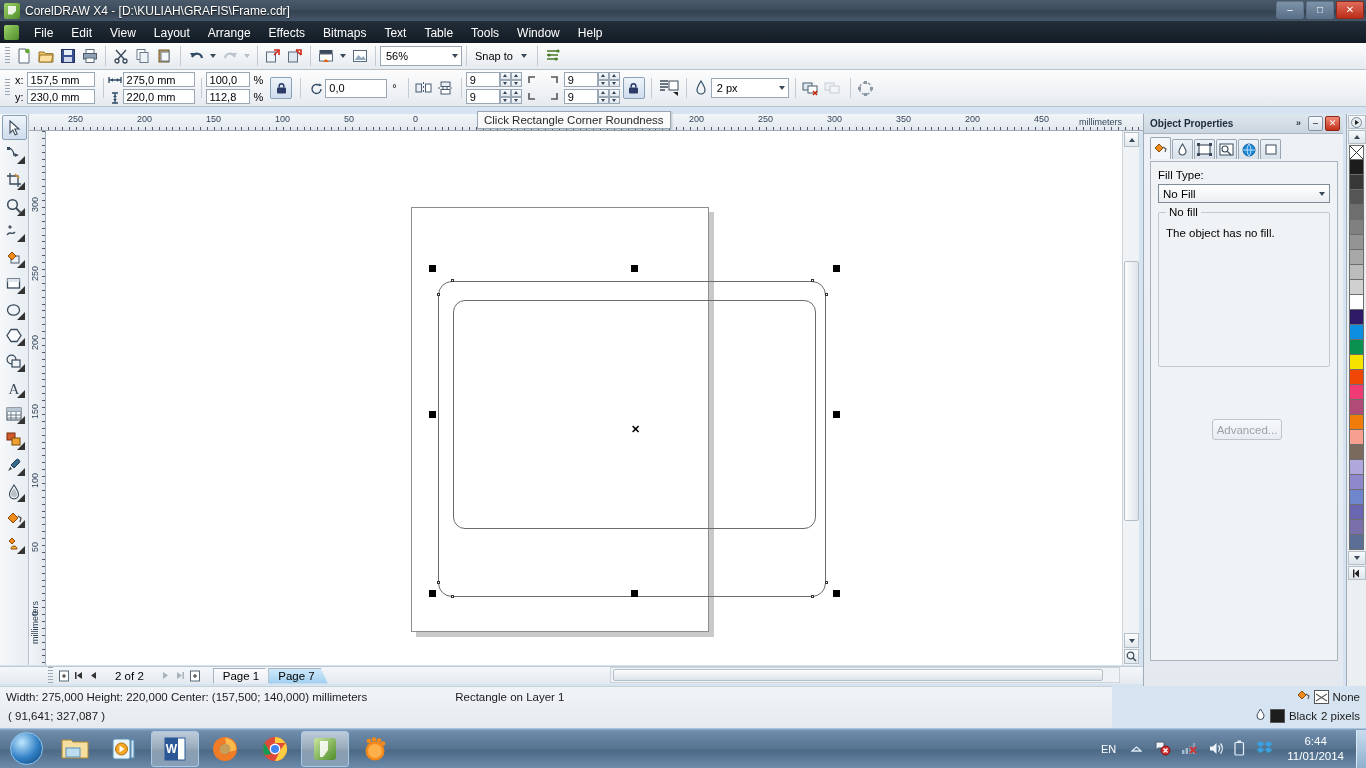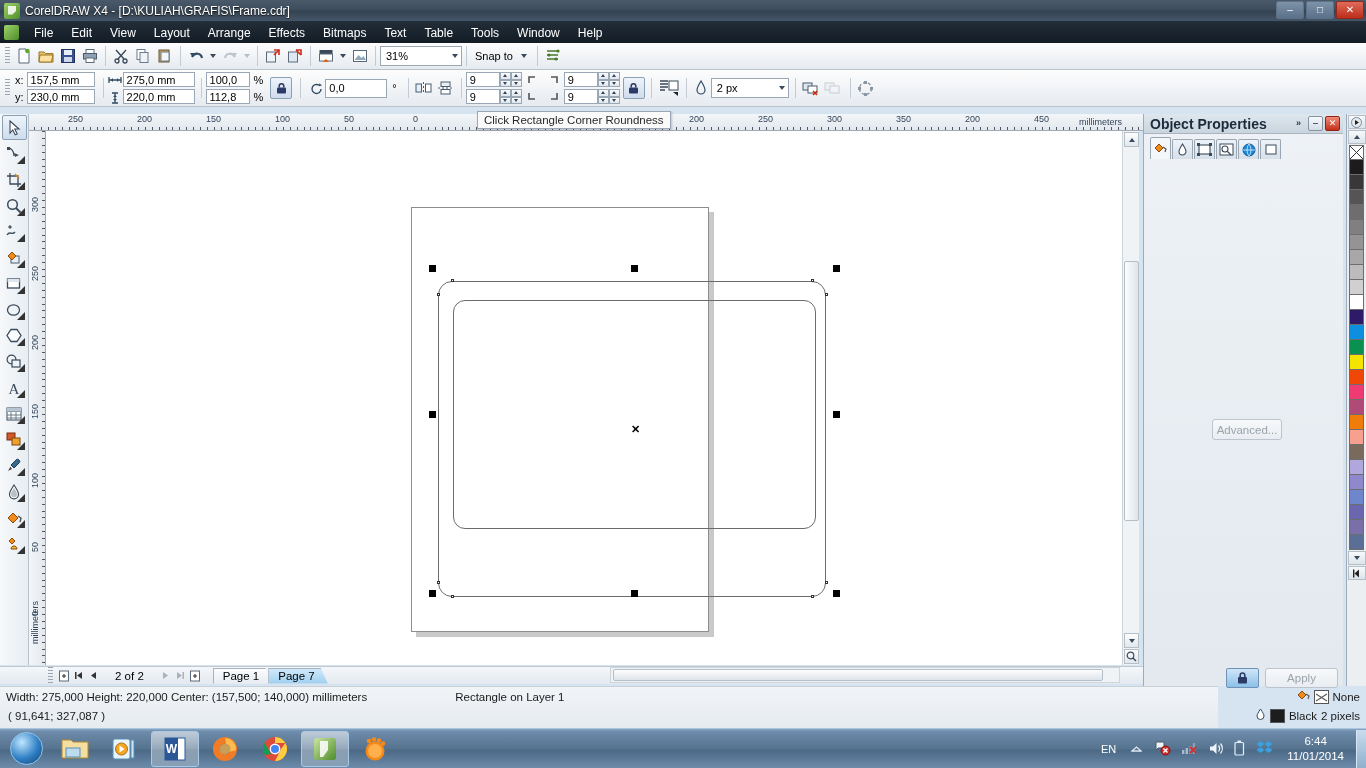--- a/index.html
+++ b/index.html
@@ -104,21 +104,21 @@
   #vscroll .thumb { position:absolute; left:1px; top:130px; width:15px; height:260px;
     background:linear-gradient(to right,#fdfdfd,#dde4ea); border:1px solid #b5bfc8; border-radius:2px; }
   .sb-arrow { width:15px;height:15px;display:flex;align-items:center;justify-content:center;
     background:linear-gradient(to bottom,#fdfdfd,#e2e8ee); border:1px solid #b5bfc8; }
 
   
   #docker { position:absolute; left:1143px; top:114px; width:200px; height:572px;
     background:linear-gradient(to bottom,#eef2f6,#e3e9ef); border-left:1px solid #9fabb6; }
   #docker-title { height:20px; background:linear-gradient(to bottom,#dfe7ee,#c9d4de);
     display:flex; align-items:center; padding:0 3px; border-bottom:1px solid #aab5c0; }
-  #docker-title .t { flex:1; font-size:14px; font-weight:bold; color:#1b2b3b; padding-left:3px;}
+  #docker-title .t { flex:1; font-size:10px; font-weight:bold; color:#1b2b3b; padding-left:3px;}
   .dk-btn { width:15px;height:15px; border:1px solid #8894a2; border-radius:2px; margin-left:2px;
     background:linear-gradient(to bottom,#f6fafd,#d3dde7); display:flex; align-items:center;
     justify-content:center; font-size:9px; line-height:1; }
   .dk-btn.red { background:linear-gradient(to bottom,#f08a78,#c4301a); border-color:#8e2414; color:#fff; }
   #docker-tabs { display:flex; padding:5px 4px 0 6px; gap:1px; }
   .dtab { width:21px; height:20px; border:1px solid #9aa6b2; border-bottom:none;
     background:linear-gradient(to bottom,#eef3f8,#d7e0e9); display:flex; align-items:center;
     justify-content:center; border-radius:2px 2px 0 0; }
   .dtab.active { background:#f4f7fa; height:22px; margin-top:-2px; }
   #docker-body { position:absolute; left:6px; top:47px; width:188px; height:500px;
@@ -158,21 +158,21 @@
   .ptab { height:16px; display:flex; align-items:center; padding:0 12px 0 9px; font-size:11.5px;
     border:1px solid #a9b4bf; border-bottom:none; margin-left:-4px;
     background:linear-gradient(to bottom,#fbfcfe,#e6ecf2);
     clip-path:polygon(0 0,88% 0,100% 100%,0 100%); }
   .ptab.active { background:linear-gradient(to bottom,#cfe8fa,#9fd0f0); }
   #hscroll { position:absolute; left:610px; top:667px; width:510px; height:16px;
     background:#f0f3f6; border:1px solid #cdd4da; }
   #hscroll .thumb { position:absolute; left:2px; top:1px; width:490px; height:12px;
     background:linear-gradient(to bottom,#fdfdfd,#dde4ea); border:1px solid #b5bfc8; border-radius:2px;}
 
-  #status { position:absolute; left:0; top:686px; width:1218px; height:42px;
+  #status { position:absolute; left:0; top:686px; width:1112px; height:42px;
     background:linear-gradient(to bottom,#f1f4f7,#e6ebf0); border-top:1px solid #c8d0d8;
     font-size:11.5px; color:#1a1a1a; }
   .st-row { position:absolute; left:0; width:1366px; height:20px; display:flex; align-items:center; }
   .st-fill { position:absolute; right:6px; display:flex; align-items:center; gap:4px; }
   .sw-none { width:15px;height:14px;border:1px solid #555;background:#fff;position:relative; }
   .sw-none:before,.sw-none:after{content:"";position:absolute;left:0;top:50%;width:100%;height:1px;background:#555;}
   .sw-none:before{transform:rotate(33deg);} .sw-none:after{transform:rotate(-33deg);}
   .sw-black { width:15px;height:14px;border:1px solid #555;background:#1d1d1d; }
 
   
@@ -326,21 +326,21 @@
   <div class="tbtn">
     <svg width="16" height="16" viewBox="0 0 16 16">
         <rect x="1.5" y="2.5" width="13" height="11" fill="#fff" stroke="#5a6a7a"></rect>
         <path d="M2.5 12l4-5 3 3 2-2 2.5 4z" fill="#8fa7bd"></path>
       </svg>
   </div>
 
   <div class="sep"></div>
 
   <div class="tcombo" style="width:82px">
-    <span>31%</span>
+    <span>56%</span>
     <span class="arrow-dn"></span>
   </div>
 
   <div class="sep"></div>
 
   <div style="display:flex;align-items:center">
     <span class="tlabel">Snap to</span>
     <span class="arrow-dn" style="margin:0 6px 0 4px"></span>
   </div>
 
@@ -1071,32 +1071,35 @@
           <path d="M1 7h12M7 1c2.5 3 2.5 9 0 12M7 1C4.5 4 4.5 10 7 13" stroke="#cfe8fa" stroke-width=".9" fill="none"></path>
         </svg>
     </div>
     <div class="dtab">
       <svg width="14" height="13" viewBox="0 0 14 13">
           <rect x="2" y="2" width="10" height="9" fill="#fff" stroke="#3a4a5a"></rect>
         </svg>
     </div>
   </div>
 
+  <div id="docker-body">
+    <div class="fl-lbl">Fill Type:</div>
+    <div id="fill-select">
+      <span>No Fill</span>
+      <span class="arrow-dn"></span>
+    </div>
+
+    <div id="nofill-group">
+      <span class="legend">No fill</span>
+      <div class="txt">The object has no fill.</div>
+    </div>
+  </div>
 
   <div id="advanced-btn">Advanced...</div>
 
-  <div id="docker-foot">
-    <div id="lock-btn">
-      <svg width="13" height="14" viewBox="0 0 13 14">
-          <rect x="2" y="6" width="9" height="6.5" rx="1" fill="#2b3a66"></rect>
-          <path d="M4.2 6V4.3a2.3 2.3 0 014.6 0V6" stroke="#2b3a66" stroke-width="1.6" fill="none"></path>
-        </svg>
-    </div>
-    <div id="apply-btn">Apply</div>
-  </div>
 </div>
 
 <div id="palette">
   <div class="pal-nav">
     <svg width="11" height="11" viewBox="0 0 11 11">
         <circle cx="5.5" cy="5.5" r="5" fill="#e6ebf0" stroke="#7a8a9a"></circle>
         <path d="M4 3l4 2.5L4 8z" fill="#222"></path>
       </svg>
   </div>
   <div class="pal-nav">

